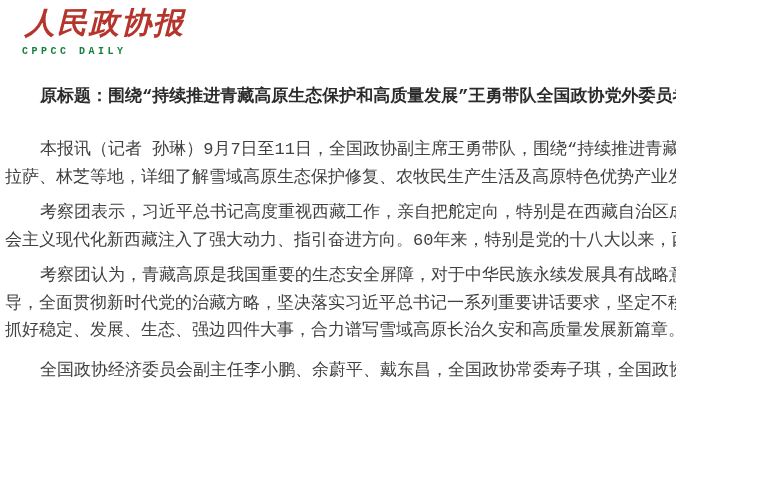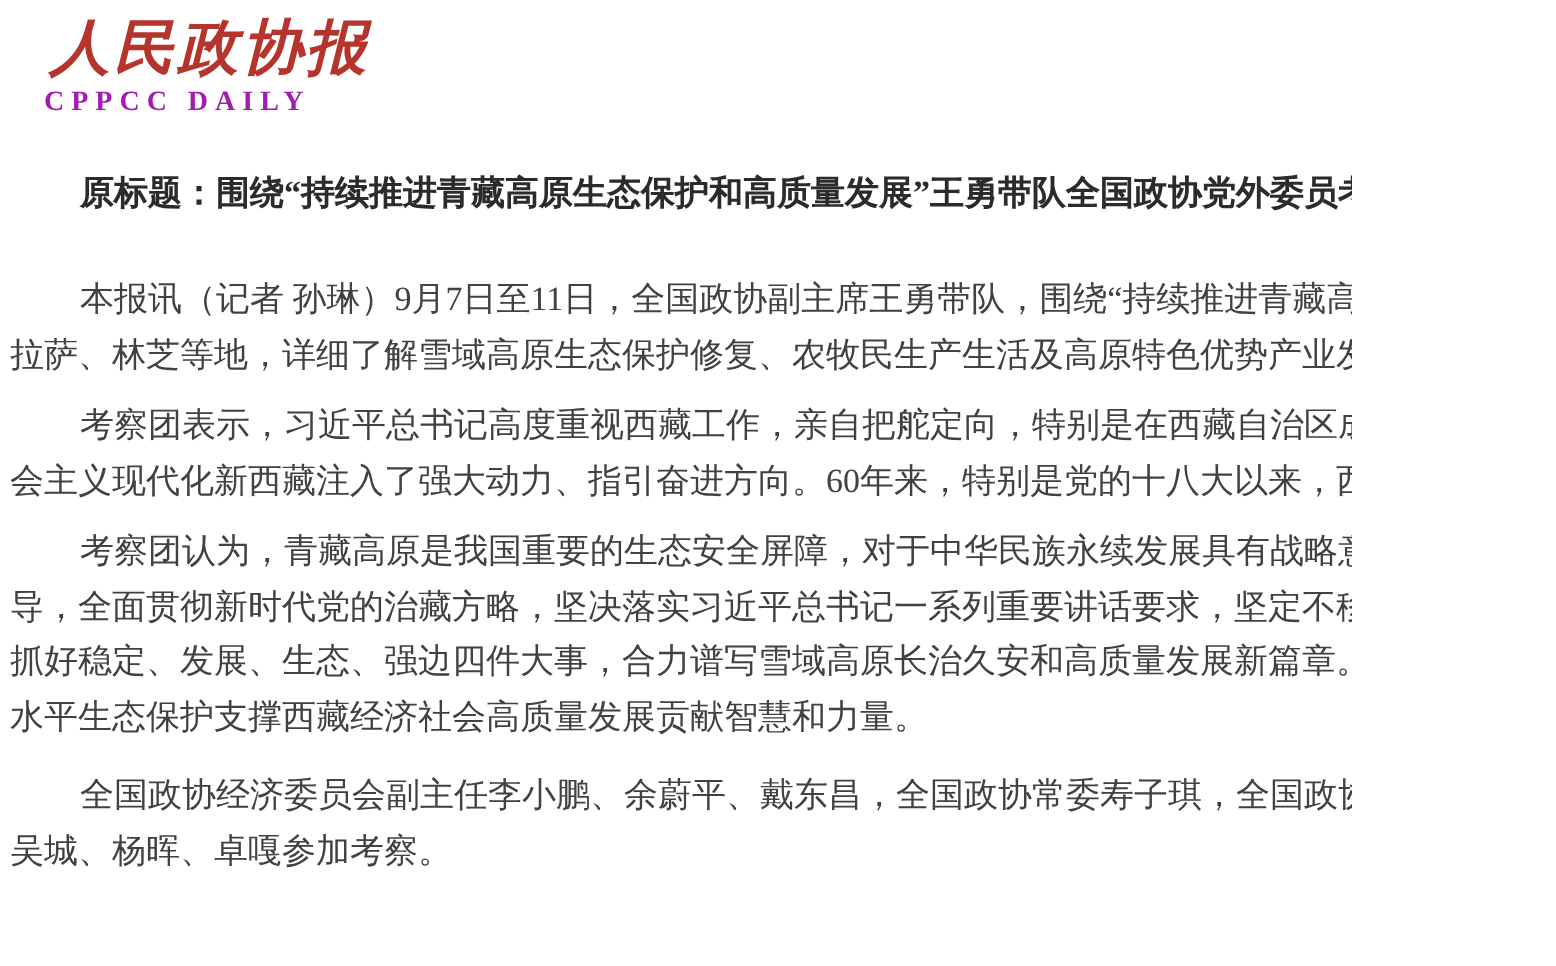--- a/index.html
+++ b/index.html
@@ -3,42 +3,42 @@
 <meta charset="utf-8">
 <style>
   * { margin: 0; padding: 0; box-sizing: border-box; }
   html, body { background: #ffffff; }
   .page {
     position: relative;
     width: 676px;
     height: 483px;
     background: #ffffff;
     overflow: hidden;
-    font-family: Liberation Serif, serif;
+    font-family: Liberation Mono, monospace;
   }
   .masthead {
     padding: 8px 0 0 25px;
   }
   .logo-cn {
     display: block;
     font-size: 30px;
     line-height: 34px;
     font-weight: bold;
     font-style: italic;
     letter-spacing: 2px;
     color: #b5342b;
   }
   .logo-en {
     display: block;
     margin: 2px 0 0 -3px;
-    font-size: 14px;
+    font-size: 10px;
     line-height: 16px;
     font-weight: bold;
     letter-spacing: 3.5px;
-    color: #a21caf;
+    color: #15803d;
   }
   .article {
     padding-left: 5px;
   }
   .headline {
     margin-top: 23px;
     padding-left: 35px;
     font-size: 17px;
     line-height: 28px;
     font-weight: bold;
@@ -77,21 +77,19 @@
           <div class="line">拉萨、林芝等地，详细了解雪域高原生态保护修复、农牧民生产生活及高原特色优势产业发展情况，并与当地干部群众</div>
         </div>
         <div class="para">
           <div class="line first">考察团表示，习近平总书记高度重视西藏工作，亲自把舵定向，特别是在西藏自治区成立60周年之际，率中央代表团</div>
           <div class="line">会主义现代化新西藏注入了强大动力、指引奋进方向。60年来，特别是党的十八大以来，西藏各族人民团结同心、携手</div>
         </div>
         <div class="para">
           <div class="line first">考察团认为，青藏高原是我国重要的生态安全屏障，对于中华民族永续发展具有战略意义。新征程上，要坚持以习</div>
           <div class="line">导，全面贯彻新时代党的治藏方略，坚决落实习近平总书记一系列重要讲话要求，坚定不移走生态优先、绿色发展道路</div>
           <div class="line">抓好稳定、发展、生态、强边四件大事，合力谱写雪域高原长治久安和高质量发展新篇章。要发挥人民政协优势作用，</div>
-          <div class="line">水平生态保护支撑西藏经济社会高质量发展贡献智慧和力量。</div>
         </div>
         <div class="para">
           <div class="line first">全国政协经济委员会副主任李小鹏、余蔚平、戴东昌，全国政协常委寿子琪，全国政协委员多吉次珠、刘建波、赵</div>
-          <div class="line">吴城、杨晖、卓嘎参加考察。</div>
         </div>
       </div>
   </div>
 </div>
 
 </body></html>

